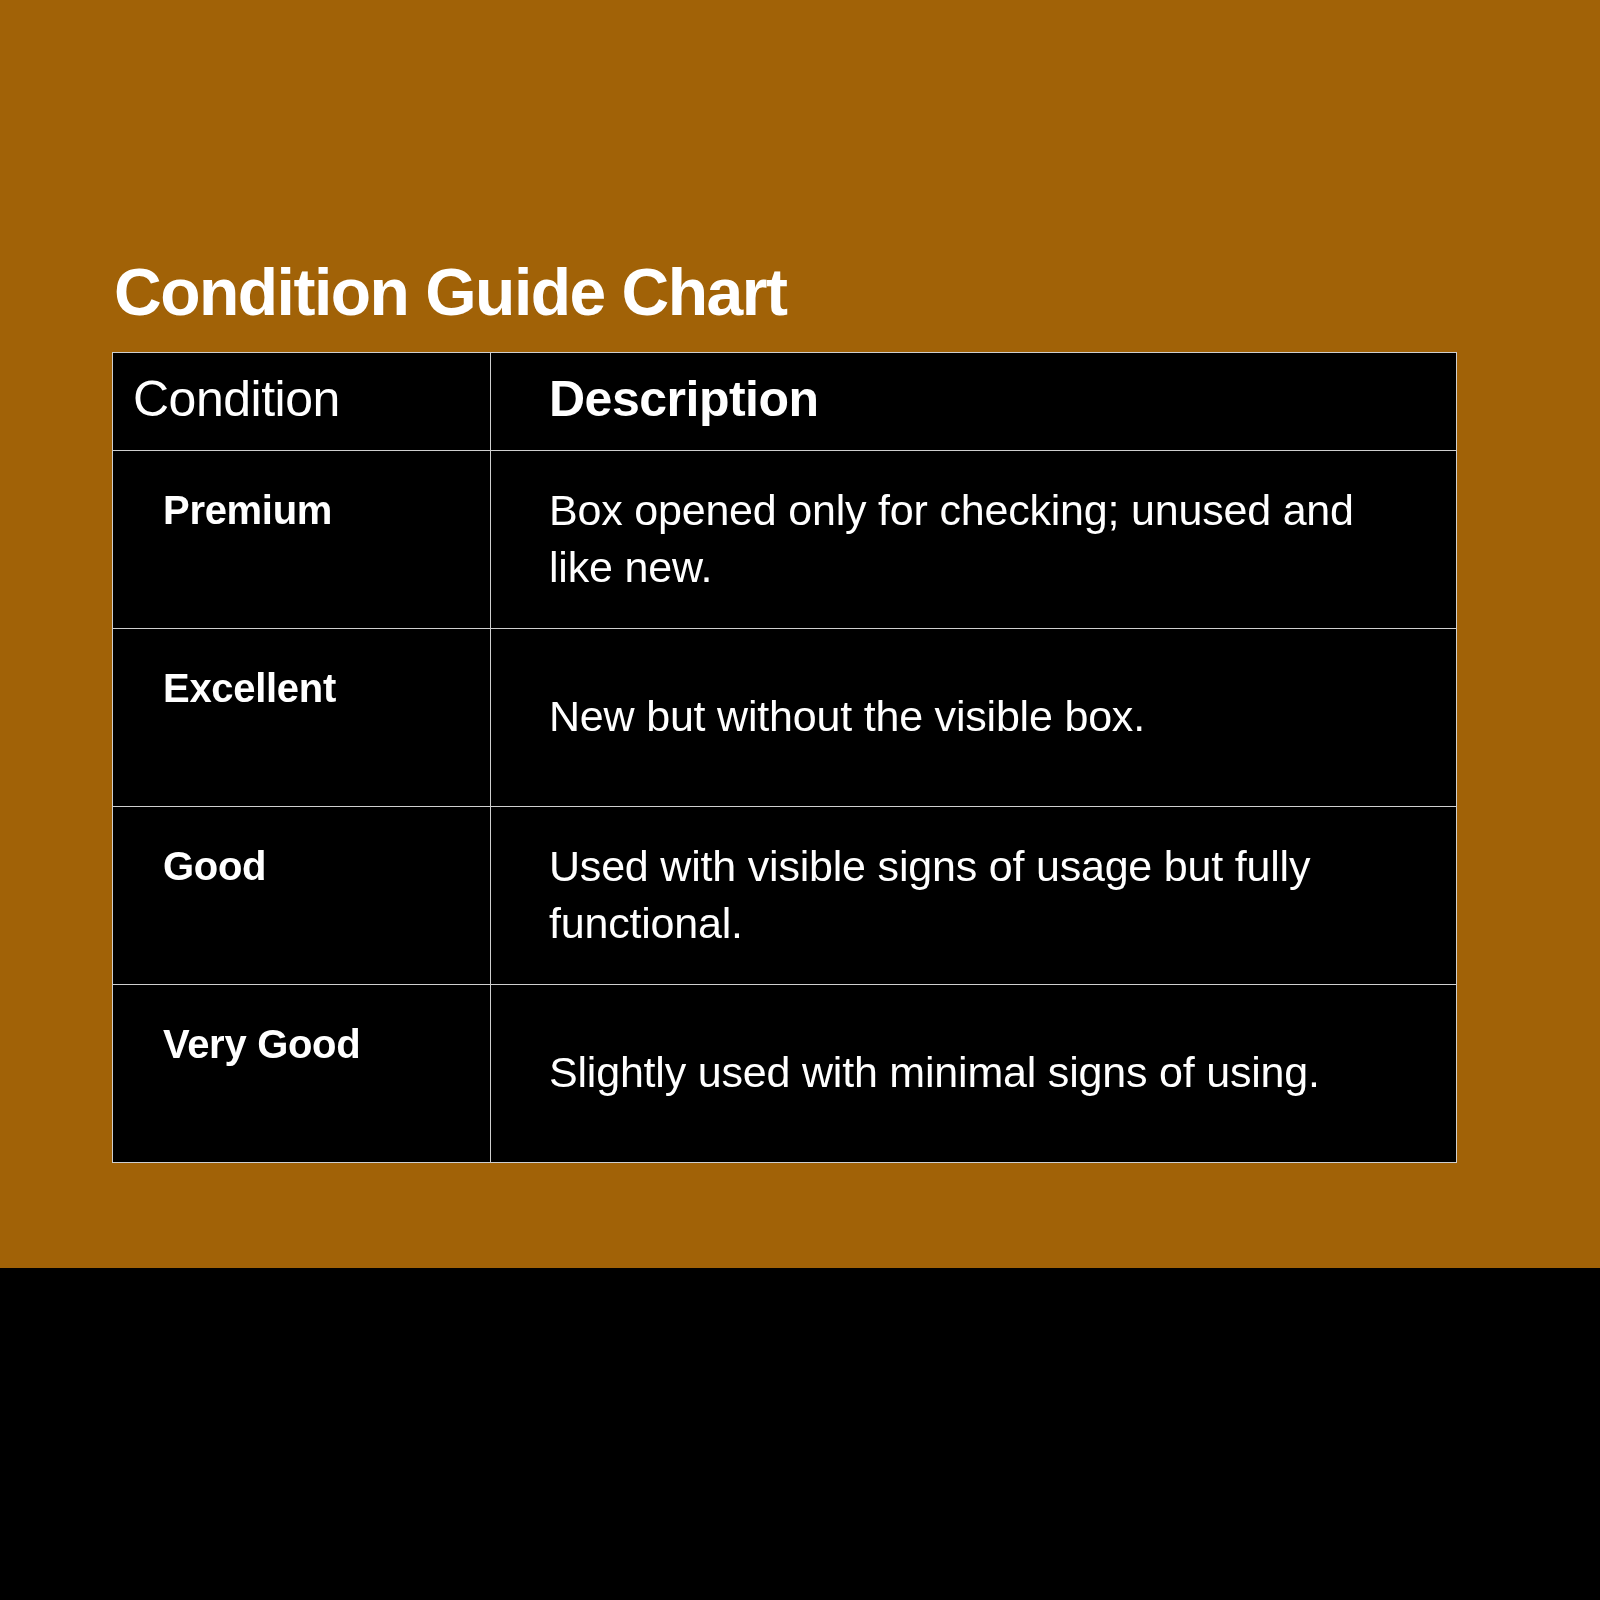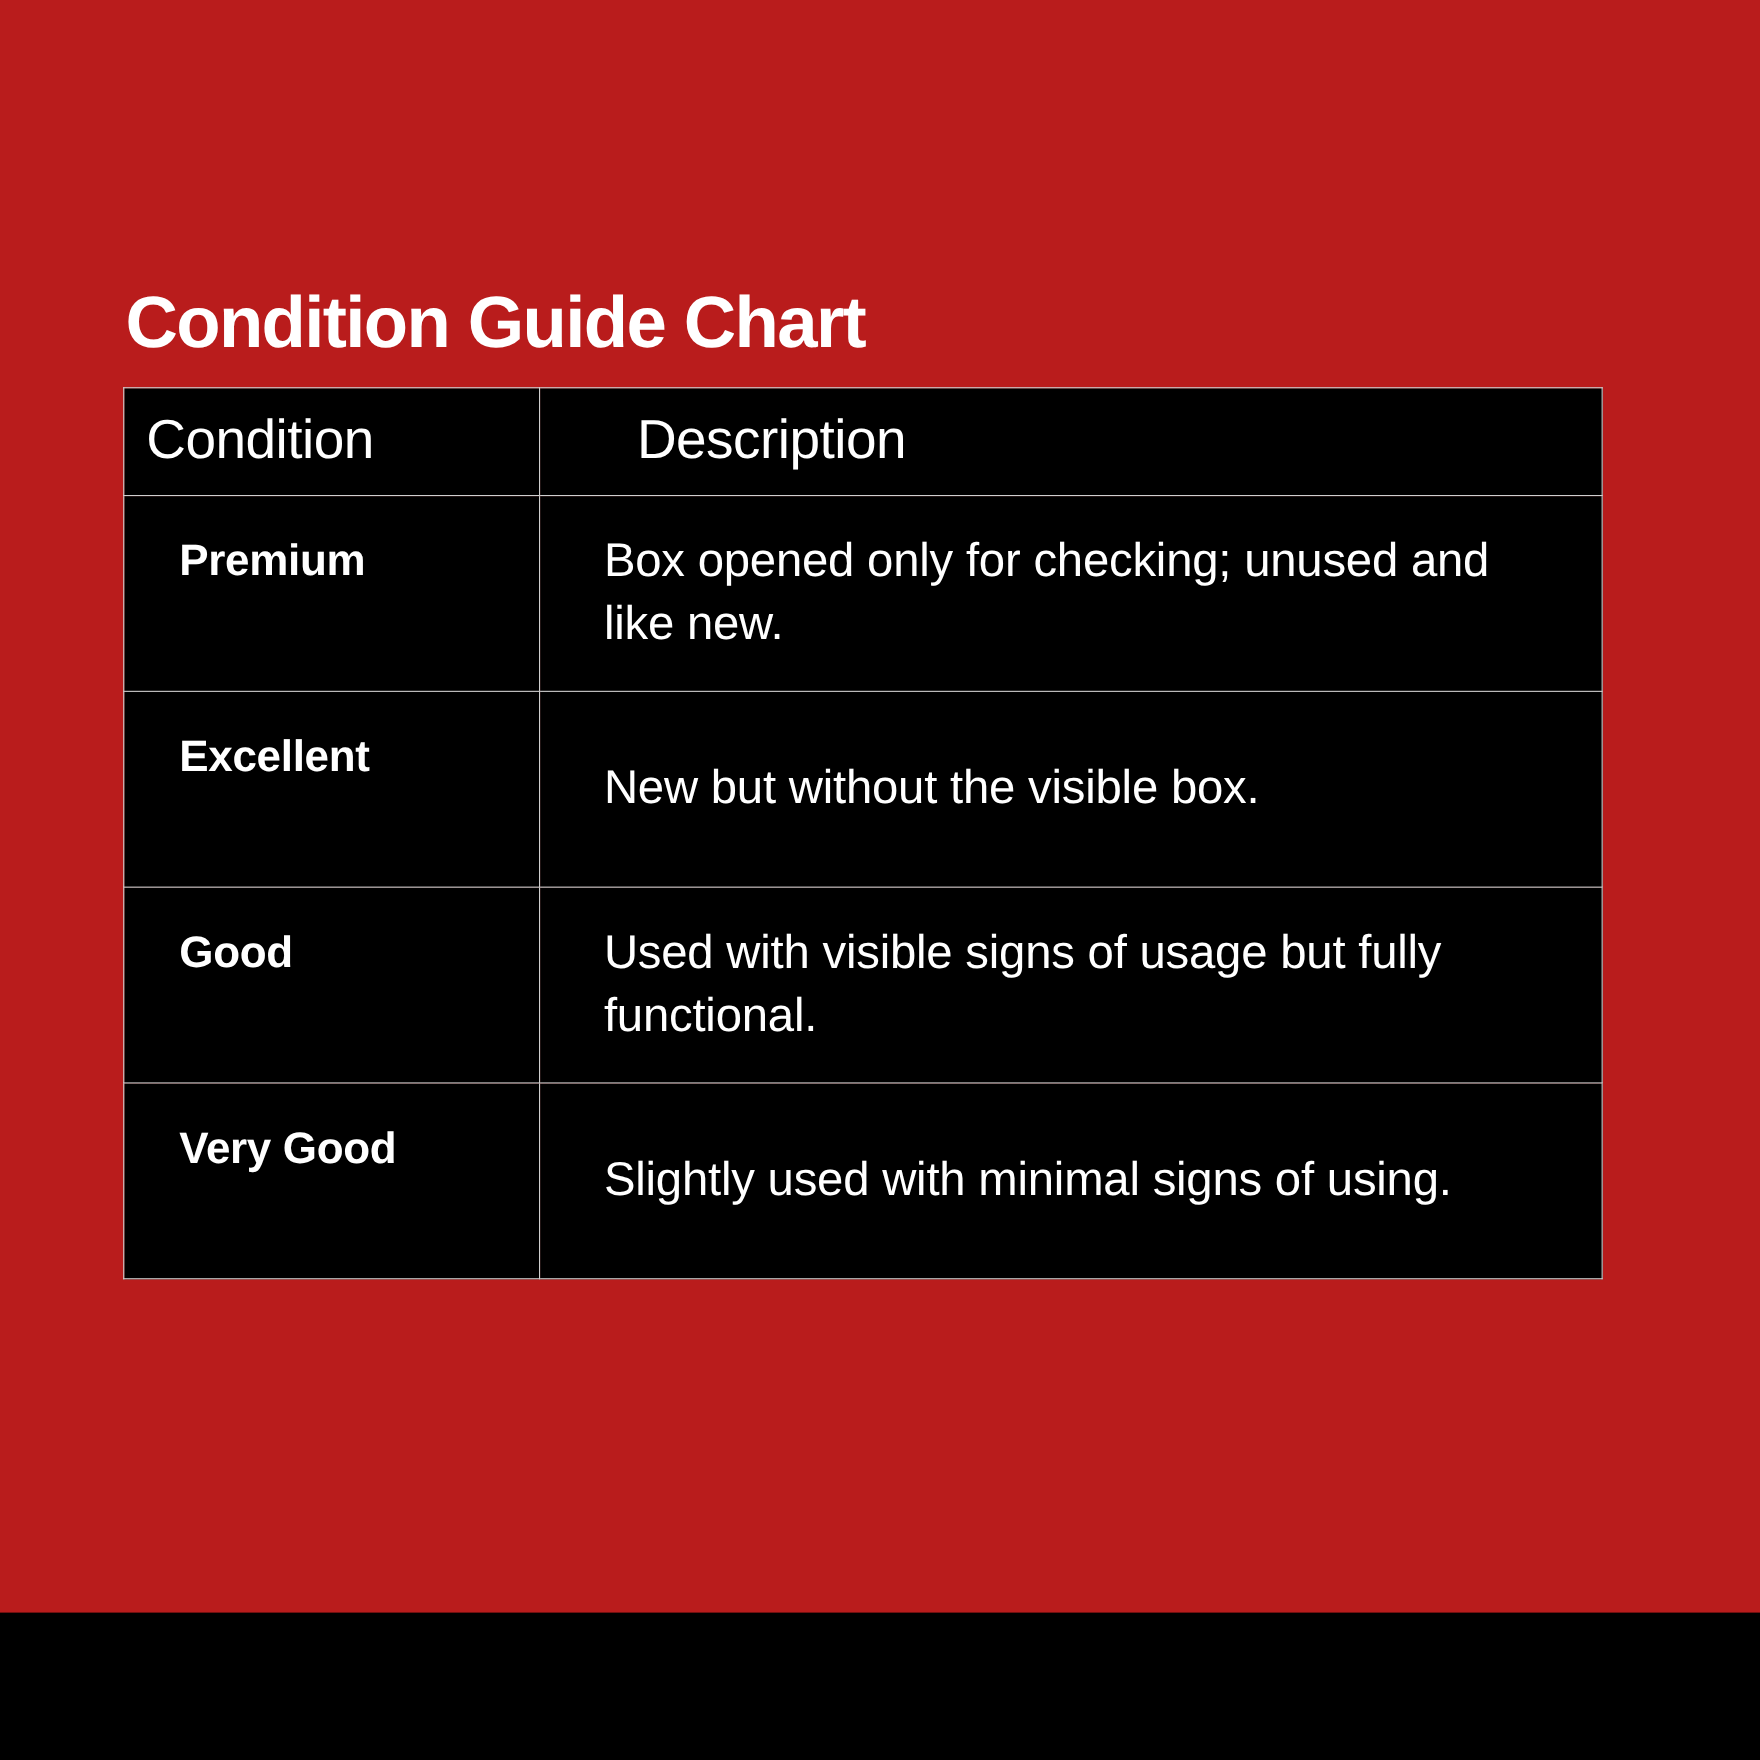--- a/index.html
+++ b/index.html
@@ -11,22 +11,22 @@
     background: #000000;
     overflow: hidden;
   }
   body {
     font-family: "Liberation Sans", sans-serif;
     color: #ffffff;
   }
   .page {
     position: relative;
     width: 1600px;
-    height: 1466px;
-    background: #b91c1c;
+    height: 1268px;
+    background: #a16207;
   }
   .title {
     position: absolute;
     left: 114px;
     top: 212px;
     font-size: 66px;
     font-weight: bold;
     letter-spacing: -1.5px;
     color: #ffffff;
     line-height: 1.1;
@@ -56,21 +56,21 @@
   col.col-description { width: auto; }
 
   thead th {
     font-weight: normal;
     font-size: 50px;
     letter-spacing: -0.5px;
     padding: 16px 0 20px 48px;
     height: 98px;
     line-height: 1.05;
   }
-  thead th.desc-head { padding-left: 88px; }
+  thead th.desc-head { padding-left: 58px; font-weight: bold; }
 
   tbody td.cond-cell {
     font-size: 40px;
     font-weight: bold;
     padding: 22px 14px 22px 50px;
     letter-spacing: -0.3px;
     line-height: 1.15;
     vertical-align: top;
     padding-top: 36px;
   }

